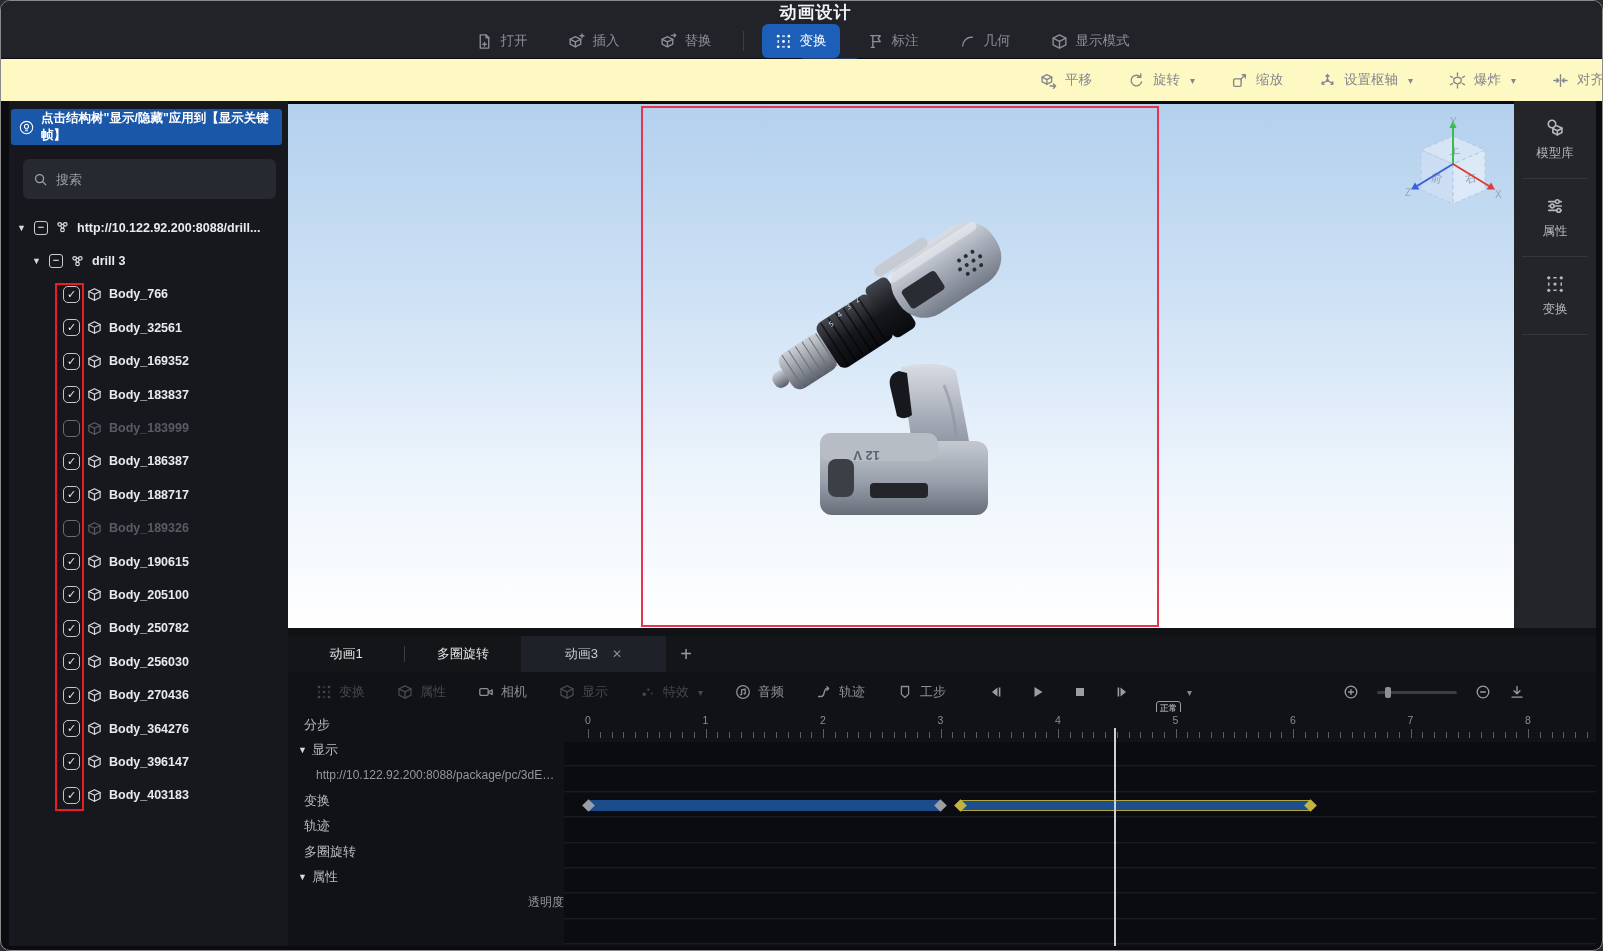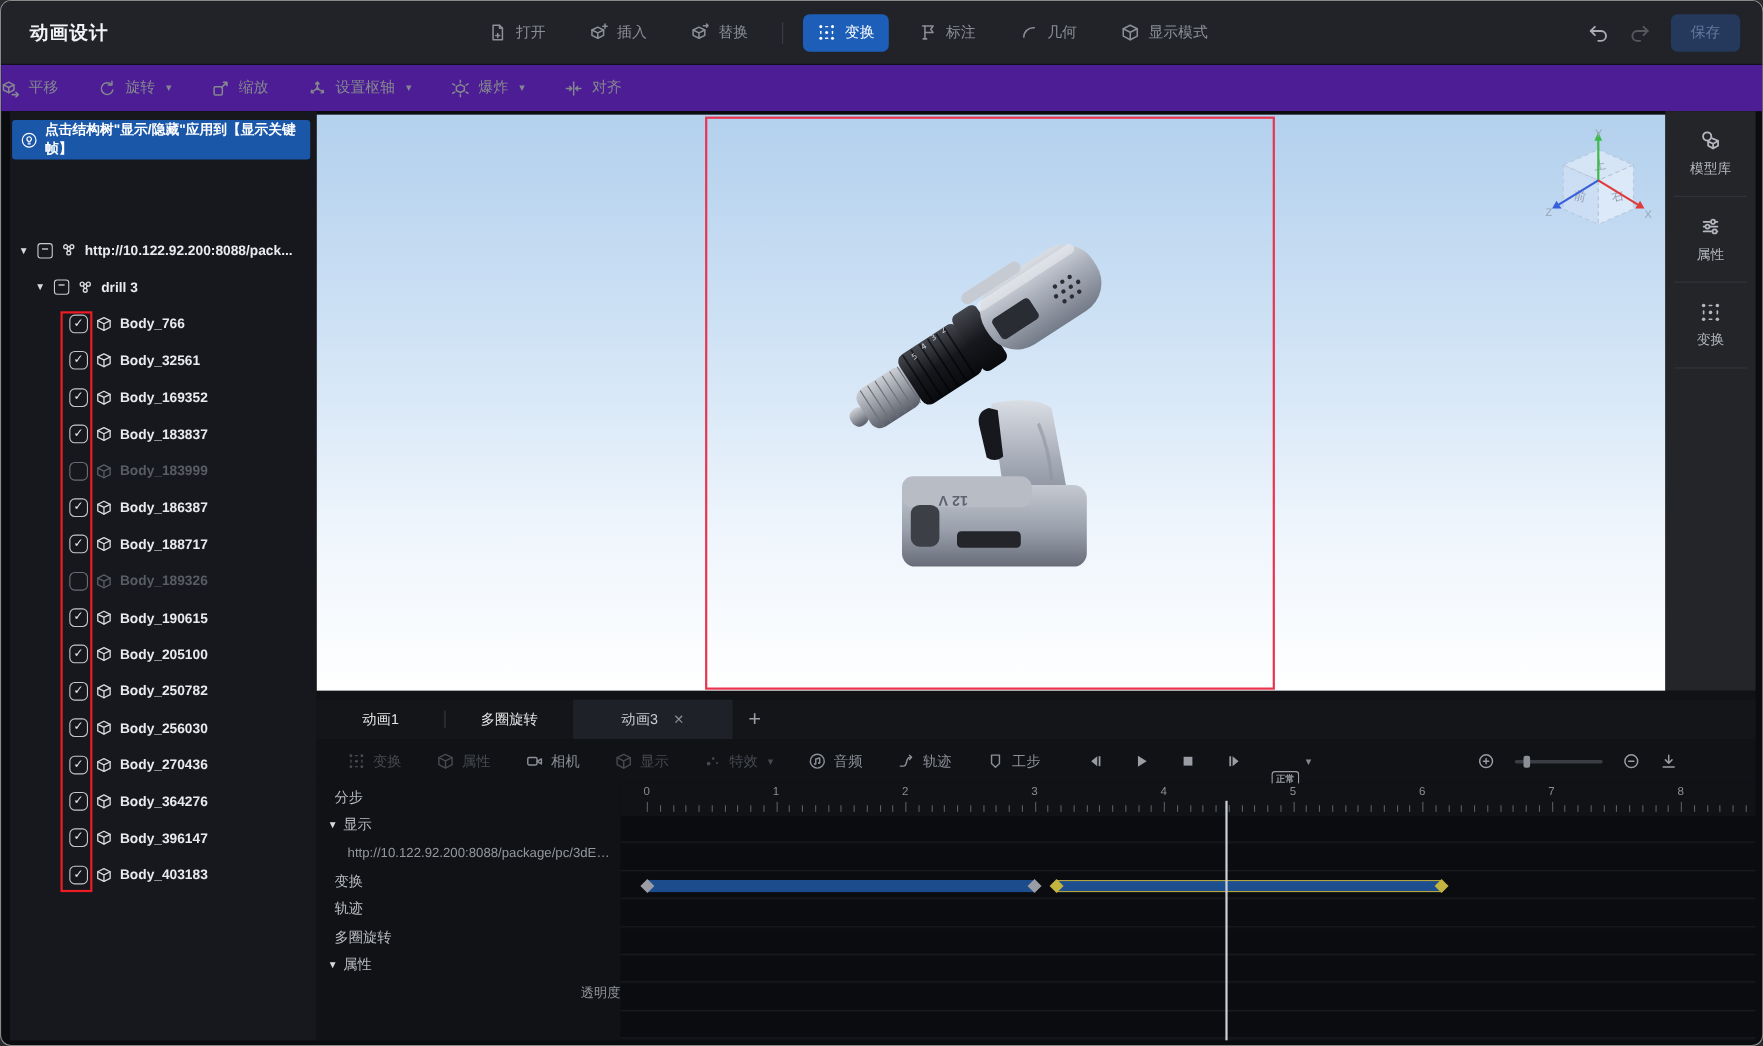--- a/index.html
+++ b/index.html
@@ -3,38 +3,38 @@
 <meta charset="utf-8">
 <style>
   * { margin:0; padding:0; box-sizing:border-box; }
   html,body { background:#2a2b2e; }
   body { font-family:"Liberation Sans","DejaVu Sans",sans-serif; }
   .window { position:relative; width:1603px; height:951px; background:#0b0c0f;
             border:1px solid #8a8a8a; border-radius:10px; overflow:hidden; }
 
   
   .titlebar { position:absolute; left:0; top:0; width:1603px; height:58px;
-              background:#212329; display:flex; align-items:center; border-bottom:1px solid #0b0c0f;}
+              background:#212329; display:flex; align-items:center; border-bottom:1px solid #0b0c0f;flex-direction:column;}
   .app-title { margin-left:26px; color:#f2f3f5; font-size:17px; font-weight:bold; letter-spacing:1px; }
   .menu { display:flex; align-items:center; gap:14px; margin-left:auto; margin-right:auto; }
   .menu-btn { display:flex; align-items:center; gap:8px; padding:8px 13px; border-radius:6px;
               color:#8c8f96; font-size:13.5px; cursor:pointer; }
   .menu-btn .ic { width:17px; height:17px; }
   .menu-btn.active { background:#1d5fb8; color:#fff; }
   .vsep { width:1px; height:20px; background:#3a3d43; margin:0 4px; }
   .titlebar-right { display:flex; align-items:center; gap:18px; margin-right:22px; }
   .icon-btn { background:none; border:none; cursor:pointer; color:#a9acb2; }
   .icon-btn .ic { width:20px; height:20px; }
   .icon-btn.dim { color:#56585e; }
   .save-btn { background:#24395c; color:#64789f; border:none; border-radius:6px;
               padding:8px 18px; font-size:13.5px; cursor:pointer; }
 
   
-  .subtoolbar { position:absolute; left:0; top:58px; width:1603px; height:42px; background:#4c1d95;
-                display:flex; align-items:center; justify-content:flex-start; gap:36px; }
+  .subtoolbar { position:absolute; left:0; top:58px; width:1603px; height:42px; background:#fef9c3;
+                display:flex; align-items:center; justify-content:flex-end; gap:36px; }
   .tool-btn { display:flex; align-items:center; gap:8px; color:#84878e; font-size:13.5px; cursor:pointer; }
   .tool-btn .ic { width:17px; height:17px; }
   .chev { font-size:10px; color:#84878e; margin-left:2px; }
 
   
   .sidebar { position:absolute; left:8px; top:100px; width:279px; height:845px; background:#17181d; }
   .banner { position:absolute; left:2px; top:8px; width:271px; height:36px; background:#1a57a8;
             border-radius:3px; display:flex; align-items:center; gap:7px; padding:0 8px;
             color:#fff; font-size:12.5px; font-weight:bold; }
   .banner .ic { width:15px; height:15px; flex:0 0 auto; }
@@ -291,33 +291,42 @@
     <div class="banner">
       <span class="ic">
           <svg class="ic" viewBox="0 0 16 16" fill="none" stroke="#fff" stroke-width="1.2" stroke-linecap="round">
             <circle cx="8" cy="8" r="6.6"></circle>
             <path d="M8 4.6a2.2 2.2 0 0 1 1.1 4.1c-.3.2-.4.5-.4.9H7.3c0-.4-.1-.7-.4-.9A2.2 2.2 0 0 1 8 4.6z"></path>
             <path d="M7 11.4h2"></path>
           </svg>
         </span>
       <span>点击结构树"显示/隐藏"应用到【显示关键帧】</span>
     </div>
+    <div class="searchbox">
+      <span class="ic">
+          <svg class="ic" viewBox="0 0 16 16" fill="none" stroke="currentColor" stroke-width="1.4" stroke-linecap="round">
+            <circle cx="7" cy="7" r="4.3"></circle>
+            <path d="M10.3 10.3 13.6 13.6"></path>
+          </svg>
+        </span>
+      <input placeholder="搜索" style="">
+    </div>
     <div class="tree" id="tree">
         <div class="tree-row" style="padding-left: 8px;">
           <span class="twisty">▼</span>
           <span class="minusbox">−</span>
           <span>
             <svg class="ic" viewBox="0 0 16 16" fill="none" stroke="currentColor" stroke-width="1.3" stroke-linecap="round" stroke-linejoin="round">
               <circle cx="5" cy="4.6" r="1.9"></circle>
               <circle cx="11" cy="4.6" r="1.9"></circle>
               <circle cx="8" cy="10.6" r="1.9"></circle>
               <path d="M6.1 6.2 7.3 8.8M9.9 6.2 8.7 8.8M6.9 4.6h2.2"></path>
             </svg>
           </span>
-          <span>http://10.122.92.200:8088/pack...</span>
+          <span>http://10.122.92.200:8088/drill...</span>
         </div>
         <div class="tree-row" style="padding-left: 23px;">
           <span class="twisty">▼</span>
           <span class="minusbox">−</span>
           <span>
             <svg class="ic" viewBox="0 0 16 16" fill="none" stroke="currentColor" stroke-width="1.3" stroke-linecap="round" stroke-linejoin="round">
               <circle cx="5" cy="4.6" r="1.9"></circle>
               <circle cx="11" cy="4.6" r="1.9"></circle>
               <circle cx="8" cy="10.6" r="1.9"></circle>
               <path d="M6.1 6.2 7.3 8.8M9.9 6.2 8.7 8.8M6.9 4.6h2.2"></path>

